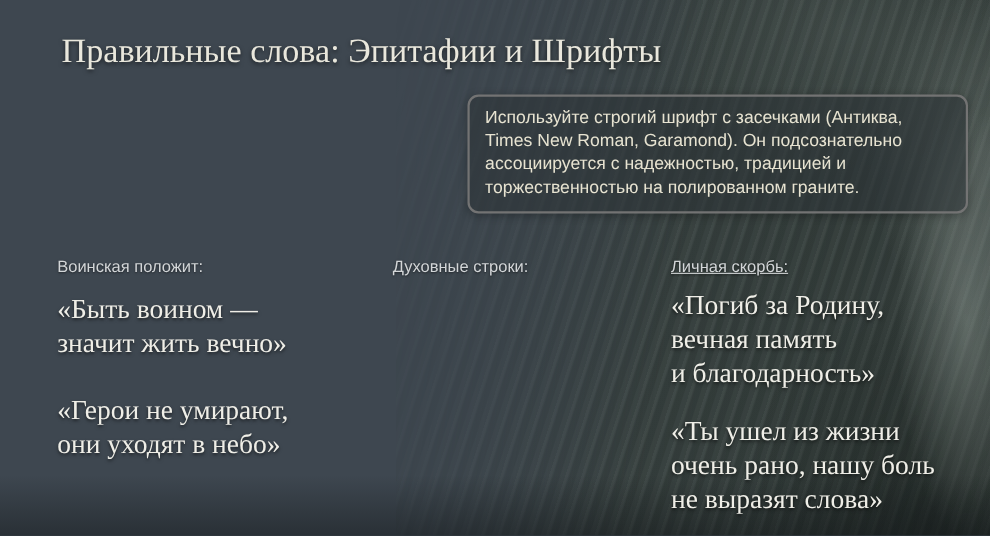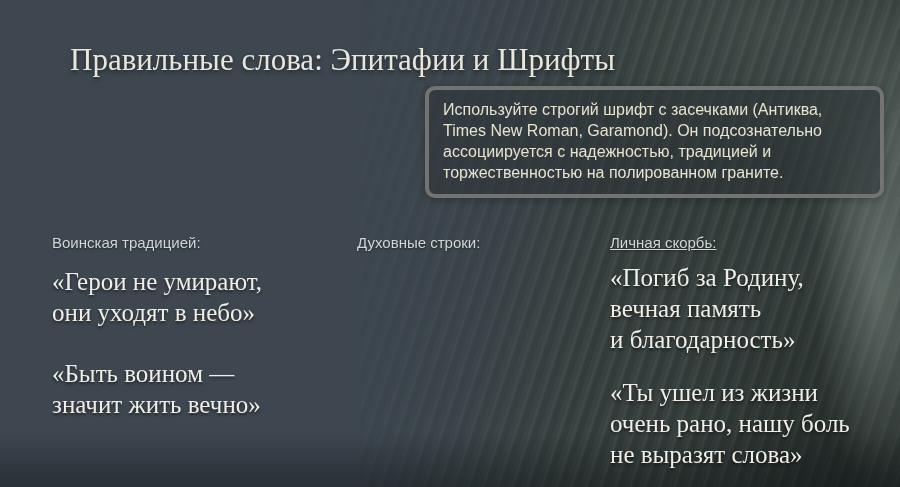--- a/index.html
+++ b/index.html
@@ -21,31 +21,31 @@
       repeating-linear-gradient(108deg, rgba(152,162,156,.10) 0 2px, rgba(30,38,34,.12) 4px 9px, rgba(92,102,96,.08) 10px 14px),
       linear-gradient(100deg, rgba(57,66,62,0) 0%, rgba(52,61,57,.78) 45%, rgba(47,56,52,.92) 100%);
     -webkit-mask-image:linear-gradient(100deg, transparent 0%, #000 48%);
     mask-image:linear-gradient(100deg, transparent 0%, #000 48%);
   }
   .bg-vignette{
     position:absolute;left:0;right:0;bottom:0;height:55px;
     background:linear-gradient(to bottom, rgba(16,20,22,0) 0%, rgba(16,20,22,.45) 100%);
   }
   .title{
-    position:absolute;left:52px;top:24px;margin:18px;
+    position:absolute;left:52px;top:24px;margin:4px;
     font-family:"Liberation Serif","DejaVu Serif",serif;
     font-weight:400;
     font-size:31px;line-height:1.15;
     color:#e9e7dc;
     text-shadow:0 2px 4px rgba(0,0,0,.55);
     white-space:nowrap;
   }
   .tip-box{
     position:absolute;left:425px;top:86px;width:424px;
-    border:4px solid #737373;
+    border:2px solid #737373;
     border-radius:10px;
     background:rgba(44,51,54,.55);
     padding:9px 13px 11px 14px;
     box-shadow:0 2px 8px rgba(0,0,0,.25);
   }
   .tip-text{
     margin:0;
     font-size:16px;line-height:21px;
     color:#e7e3d1;
     white-space:pre-line;
@@ -85,25 +85,25 @@
   <div class="tip-box">
     <p class="tip-text">Используйте строгий шрифт с засечками (Антиква,
 Times New Roman, Garamond). Он подсознательно
 ассоциируется с надежностью, традицией и
 торжественностью на полированном граните.</p>
   </div>
 
   <div class="columns">
 
     <div class="col col-military">
-      <div class="col-header">Воинская традицией:</div>
+      <div class="col-header">Воинская положит:</div>
+      <div class="quote">«Быть воином —
+значит жить вечно»</div>
       <div class="quote">«Герои не умирают,
 они уходят в небо»</div>
-      <div class="quote">«Быть воином —
-значит жить вечно»</div>
     </div>
 
     <div class="col col-spiritual">
       <div class="col-header">Духовные строки:</div>
     </div>
 
     <div class="col col-personal">
       <div class="col-header">Личная скорбь:</div>
       <div class="quote">«Погиб за Родину,
 вечная память

